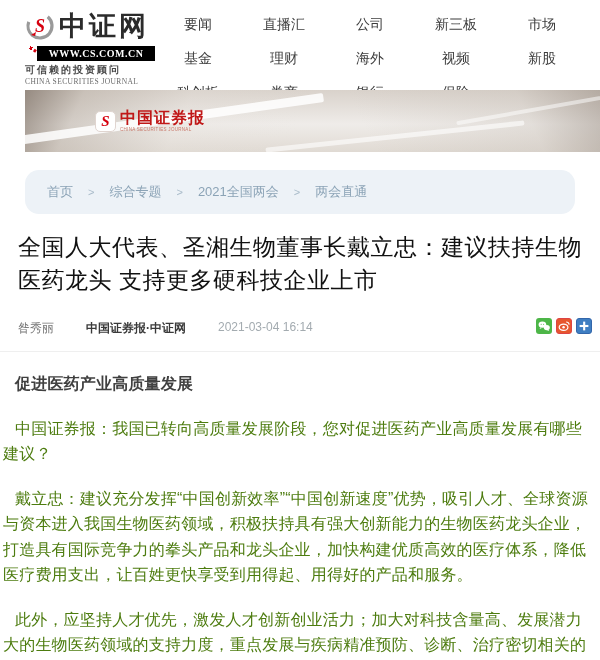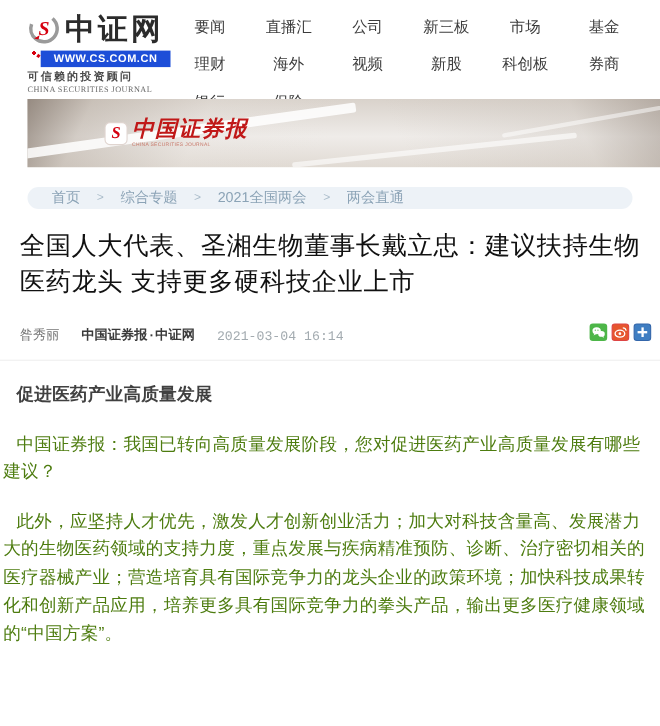--- a/index.html
+++ b/index.html
@@ -6,70 +6,70 @@
   html,body { width:600px; height:660px; background:#fff; overflow:hidden;
     font-family:"Liberation Sans","DejaVu Sans",sans-serif; }
 
   
   .header { position:relative; height:88px; padding-top:8px; background:#fff; }
   .logo-block { position:absolute; left:25px; top:8px; width:135px; }
   .logo-row { display:flex; align-items:center; gap:4px; }
   .logo-mark { width:30px; height:30px; flex:0 0 30px; }
   .site-name { font-size:27px; font-weight:bold; color:#2b2b2b; letter-spacing:3px;
     font-family:Liberation Mono, monospace; white-space:nowrap; }
-  .url-bar { margin-top:2px; margin-left:12px; width:118px; height:15px; background:#1d4ed8;
+  .url-bar { margin-top:2px; margin-left:12px; width:118px; height:15px; background:#000000;
     color:#fff; font-size:10px; font-weight:bold; text-align:center; line-height:15px;
-    letter-spacing:.5px; position:relative; }
+    letter-spacing:.5px; position:relative;font-family:Liberation Serif, serif; }
   .url-bar::before { content:""; position:absolute; left:-8px; top:2px;
     border-top:3px dotted #d6000f; width:8px; transform:rotate(35deg); }
   .slogan-cn { margin-top:2px; font-size:10px; font-weight:bold; color:#4a4a4a;
     letter-spacing:2px; font-family:"Liberation Serif","DejaVu Serif",serif; white-space:nowrap; }
   .slogan-en { font-size:7.5px; color:#6b6b6b; letter-spacing:.4px;
     font-family:"Liberation Serif","DejaVu Serif",serif; white-space:nowrap; }
 
   .nav { position:absolute; left:155px; right:15px; top:16px;
-    display:grid; grid-template-columns:repeat(6,1fr); row-gap:16px; }
+    display:grid; grid-template-columns:repeat(5,1fr); row-gap:16px; }
   .nav a { font-size:14px; color:#3c3c3c; text-align:center; text-decoration:none; cursor:pointer; }
 
   
   .banner { position:relative; margin:2px 0 0 25px; height:62px; overflow:hidden;
     background:
       linear-gradient(115deg, rgba(138,126,116,.85) 0%, rgba(184,174,164,.5) 10%, rgba(230,225,220,.2) 28%, rgba(255,255,255,0) 48%),
       linear-gradient(245deg, rgba(150,138,128,.55) 0%, rgba(196,188,180,.28) 14%, rgba(255,255,255,0) 42%),
       linear-gradient(180deg,#d9d2cb,#efece9 55%,#e0dad3); }
   .streak { position:absolute; background:rgba(255,255,255,.85); border-radius:2px; }
   .s1 { width:330px; height:9px; left:-30px; top:26px; transform:rotate(-8deg); }
   .s2 { width:260px; height:5px; left:240px; top:44px; transform:rotate(-6deg); opacity:.7; }
   .s3 { width:200px; height:4px; left:430px; top:14px; transform:rotate(-10deg); opacity:.6; }
   .banner-inner { position:absolute; inset:0; display:flex; align-items:center; }
   .paper-logo { margin-left:70px; display:flex; align-items:center; gap:4px; flex:0 0 auto; }
   .paper-s { width:21px; height:21px; background:#fff; border-radius:5px; border:1px solid #e0d5d0;
     color:#d6000f; font-weight:bold; font-style:italic; font-size:15px; text-align:center;
     line-height:19px; font-family:"Liberation Serif","DejaVu Serif",serif; }
   .paper-name-wrap { line-height:1; }
-  .paper-name { font-size:20px; font-weight:bold; color:#c01818;
-    font-family:"Liberation Serif","DejaVu Serif",serif; letter-spacing:1px; white-space:nowrap;font-style:italic; }
+  .paper-name { font-size:16px; font-weight:bold; color:#c01818;
+    font-family:"Liberation Serif","DejaVu Serif",serif; letter-spacing:1px; white-space:nowrap; }
   .paper-sub { font-size:4.5px; color:#c8786a; letter-spacing:.3px; margin-top:2px; white-space:nowrap; }
   .wechat-text { margin-left:10px; font-size:20px; font-weight:bold; color:#2d2d2d;
     letter-spacing:.5px; white-space:nowrap; }
   .banner-slogan { position:absolute; right:6px; bottom:8px; font-size:23px; font-weight:bold;
     color:#7e2a28; font-family:"Liberation Serif","DejaVu Serif",serif; letter-spacing:2px;
     white-space:nowrap; }
 
   
-  .breadcrumb { margin:18px 25px 0; height:20px; background:#edf2f7; border-radius:14px;
+  .breadcrumb { margin:18px 25px 0; height:44px; background:#edf2f7; border-radius:14px;
     display:flex; align-items:center; padding:0 22px; gap:15px; }
   .breadcrumb a { font-size:13px; color:#8ba3b6; text-decoration:none; cursor:pointer; }
   .bc-sep { font-size:11px; color:#a9bbc9; }
 
   
   .title { margin:17px 18px 0; font-size:23px; line-height:33px; color:#111;
     font-weight:500; letter-spacing:.5px; }
   .byline { position:relative; margin-top:23px; padding:0 18px; display:flex;
-    align-items:flex-end; gap:20px;font-family:Liberation Mono, monospace; }
+    align-items:flex-start; gap:32px; }
   .author { font-size:12px; color:#777; }
   .source { font-size:12px; color:#3a3a3a; font-weight:bold; }
   .datetime { font-size:12px; color:#a3abb0; }
   .share { position:absolute; right:8px; top:-2px; display:flex; gap:4px; }
   .share a { width:16px; height:16px; border-radius:3px; display:block; cursor:pointer; }
   .share .wx { background:#4db648; }
   .share .wb { background:#e6562e; border:1px solid #d44; }
   .share .more { background:#3f7ec2; border:1px solid #36a; }
   .share svg { display:block; }
   .divider { margin-top:14px; border-bottom:1px solid #efefef; }
@@ -172,14 +172,15 @@
       </svg>
     </a>
   </span>
 </div>
 
 <div class="divider"></div>
 
 <div class="article-body">
   <p class="lead">促进医药产业高质量发展</p>
   <p>中国证券报：我国已转向高质量发展阶段，您对促进医药产业高质量发展有哪些建议？</p>
+  <p>戴立忠：建议充分发挥“中国创新效率”“中国创新速度”优势，吸引人才、全球资源与资本进入我国生物医药领域，积极扶持具有强大创新能力的生物医药龙头企业，打造具有国际竞争力的拳头产品和龙头企业，加快构建优质高效的医疗体系，降低医疗费用支出，让百姓更快享受到用得起、用得好的产品和服务。</p>
   <p>此外，应坚持人才优先，激发人才创新创业活力；加大对科技含量高、发展潜力大的生物医药领域的支持力度，重点发展与疾病精准预防、诊断、治疗密切相关的医疗器械产业；营造培育具有国际竞争力的龙头企业的政策环境；加快科技成果转化和创新产品应用，培养更多具有国际竞争力的拳头产品，输出更多医疗健康领域的“中国方案”。</p>
 </div>
 
 </body></html>

